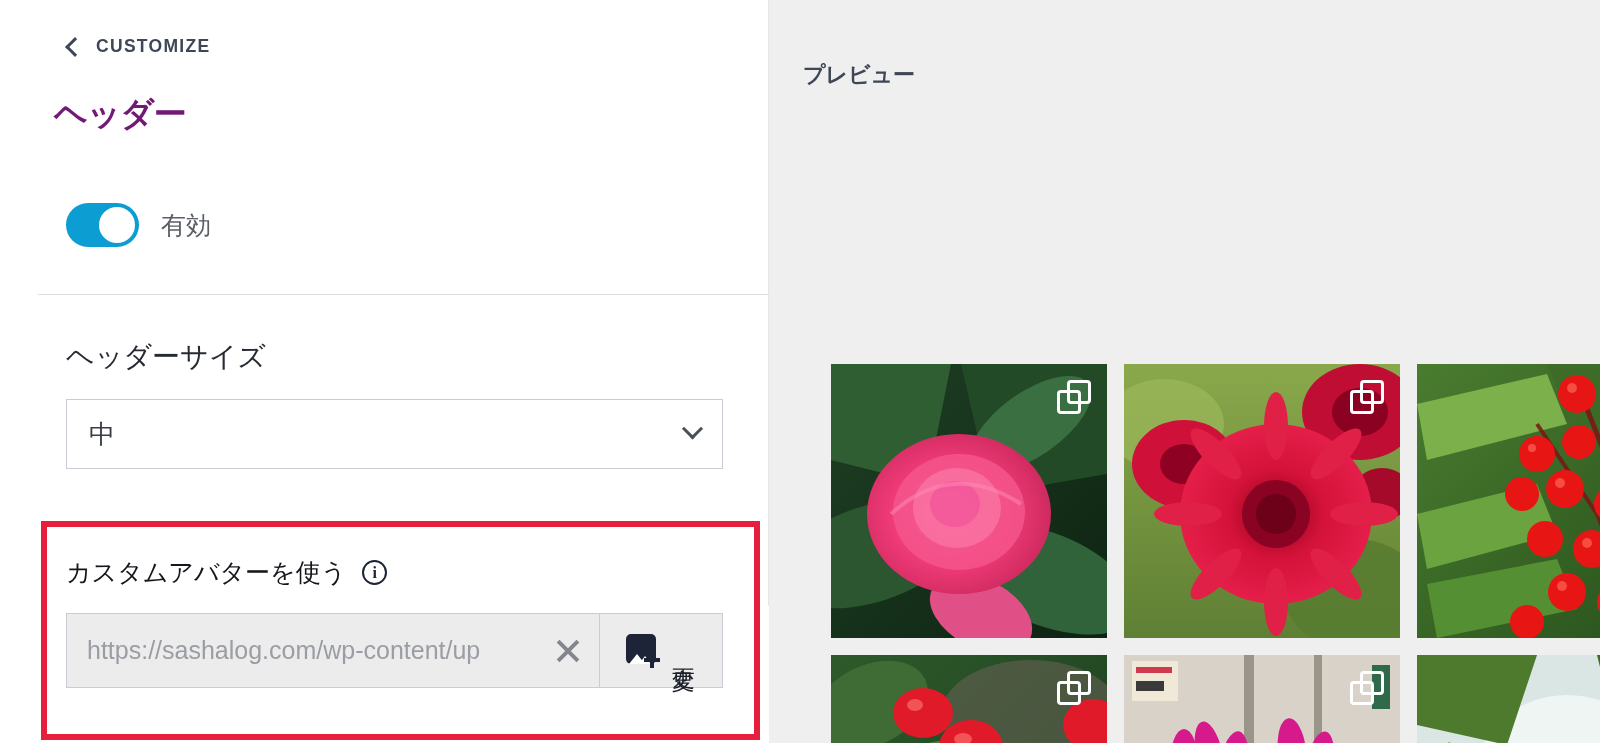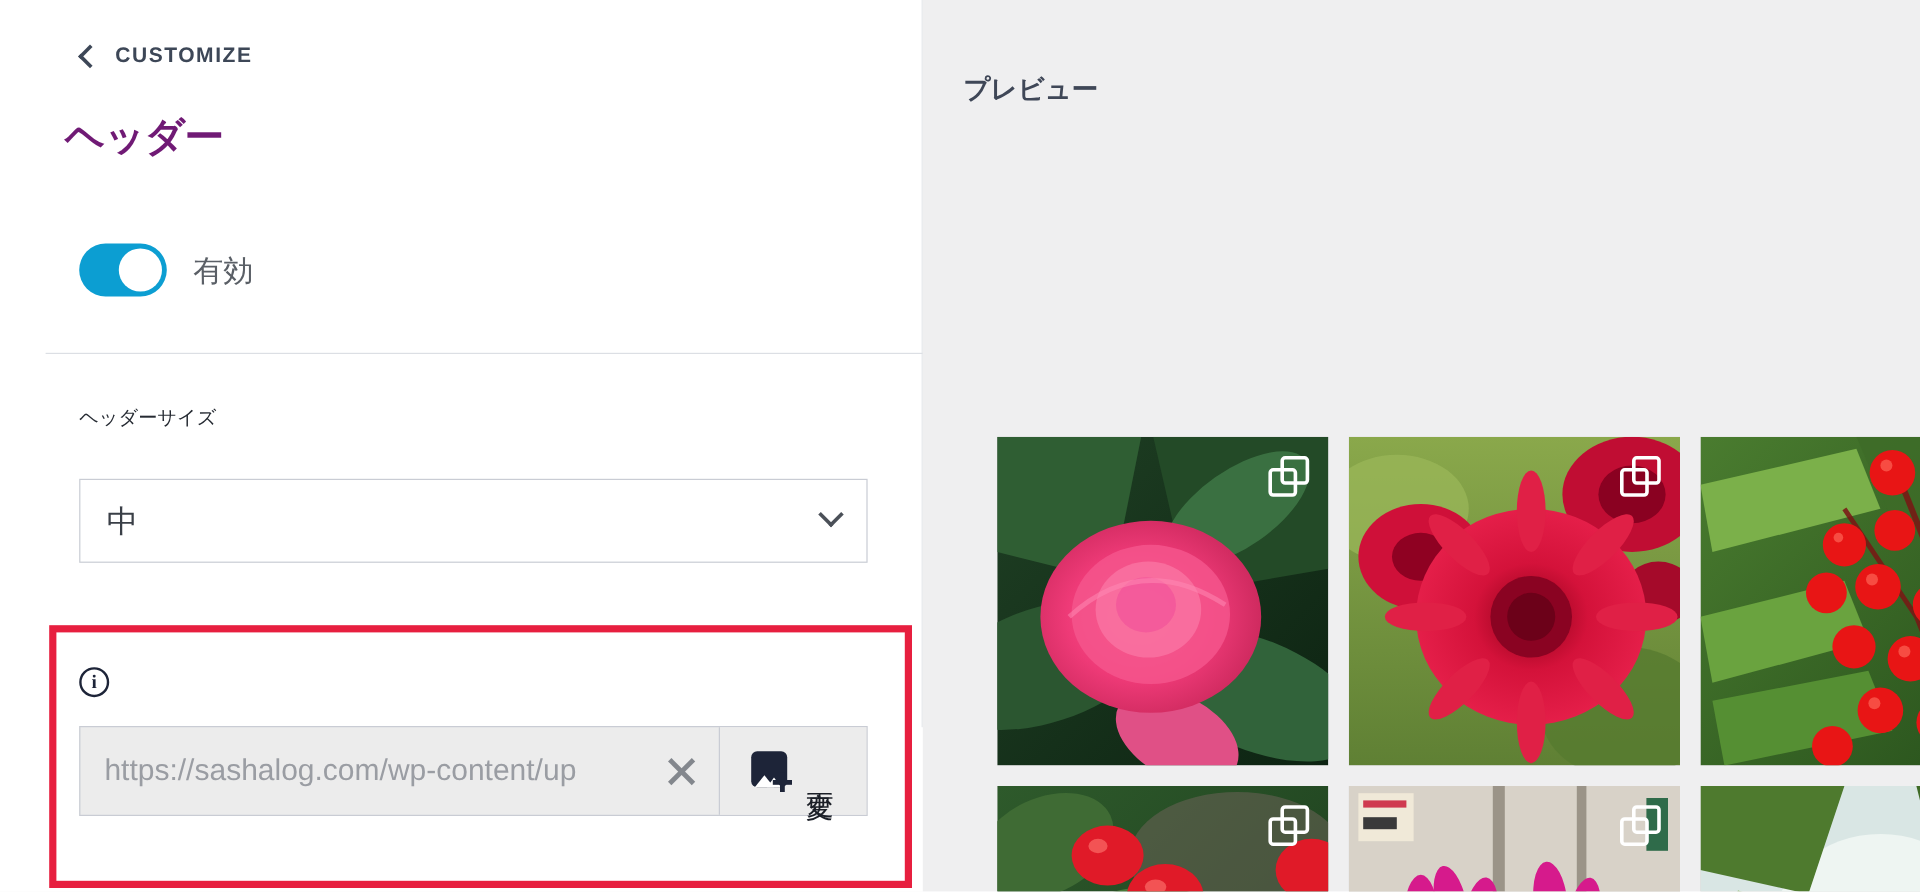--- a/index.html
+++ b/index.html
@@ -90,21 +90,21 @@
     position: absolute;
     left: 0; top: 294px;
     width: 731px;
     height: 1px;
     background: #dcdfe4;
   }
 
   .field-label {
     position: absolute;
     left: 28px; top: 338px;
-    font-size: 16px;
+    font-size: 28px;
     color: #262b33;
   }
 
   .select-box {
     position: absolute;
     left: 28px; top: 399px;
     width: 657px; height: 70px;
     border: 1px solid #c9ccd4;
     background: #ffffff;
     display: flex;
@@ -486,20 +486,21 @@
 
     <div class="select-box">
       <span class="select-value">中</span>
       <span class="chev-down"></span>
     </div>
 
     <div class="hl-frame"></div>
 
     <div class="avatar-setting">
       <div class="avatar-setting-head">
+        <span class="avatar-setting-label">カスタムアバターを使う</span>
         <span class="info-icon">i</span>
       </div>
 
       <div class="url-row">
         <div class="url-input">
           <span class="url-text">https://sashalog.com/wp-content/up</span>
           <span class="clear-x"></span>
         </div>
         <div class="change-btn">
           <span class="img-add-icon">

